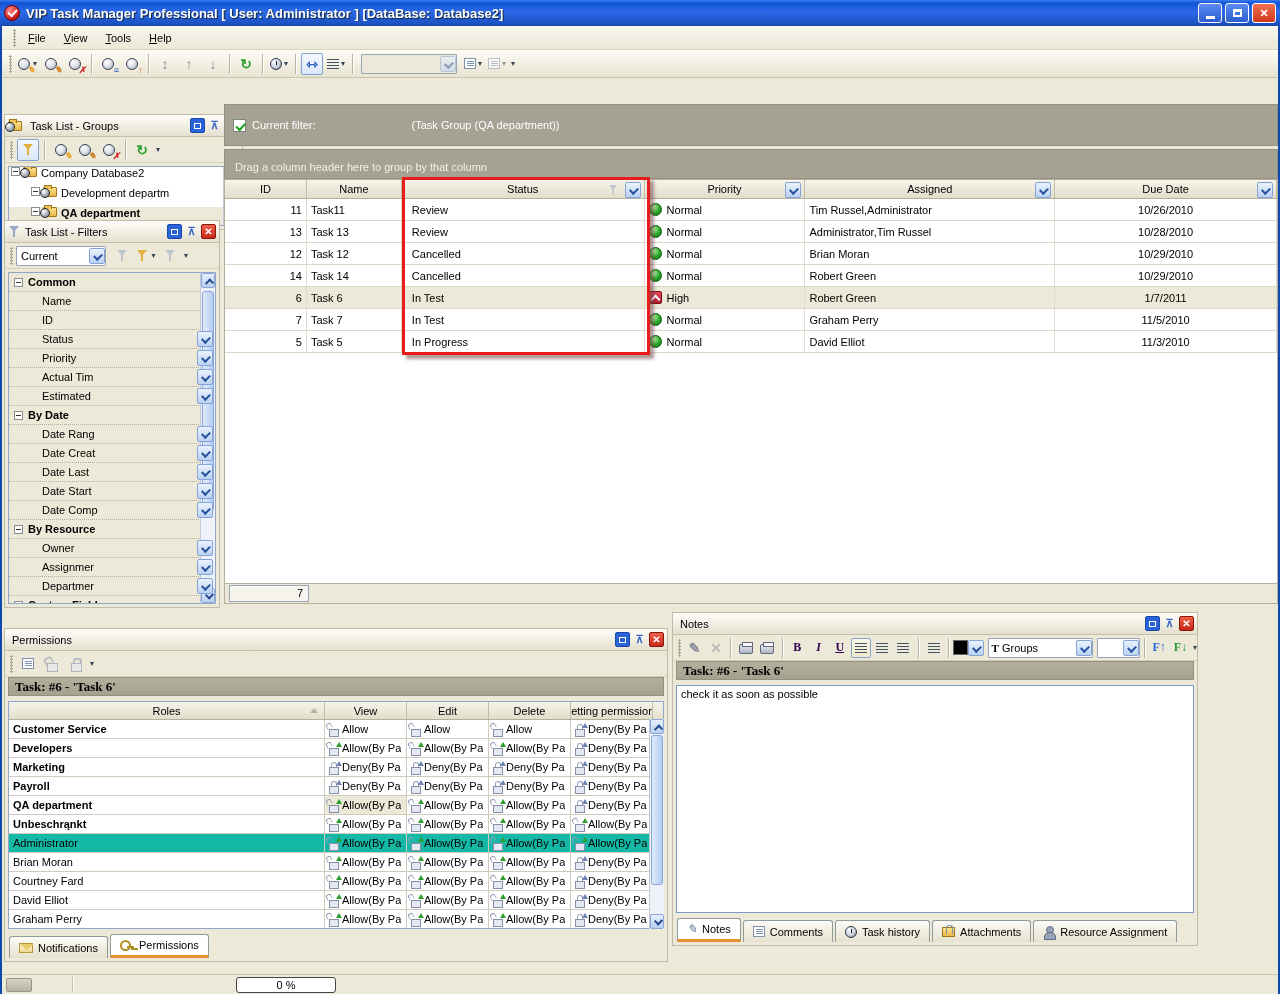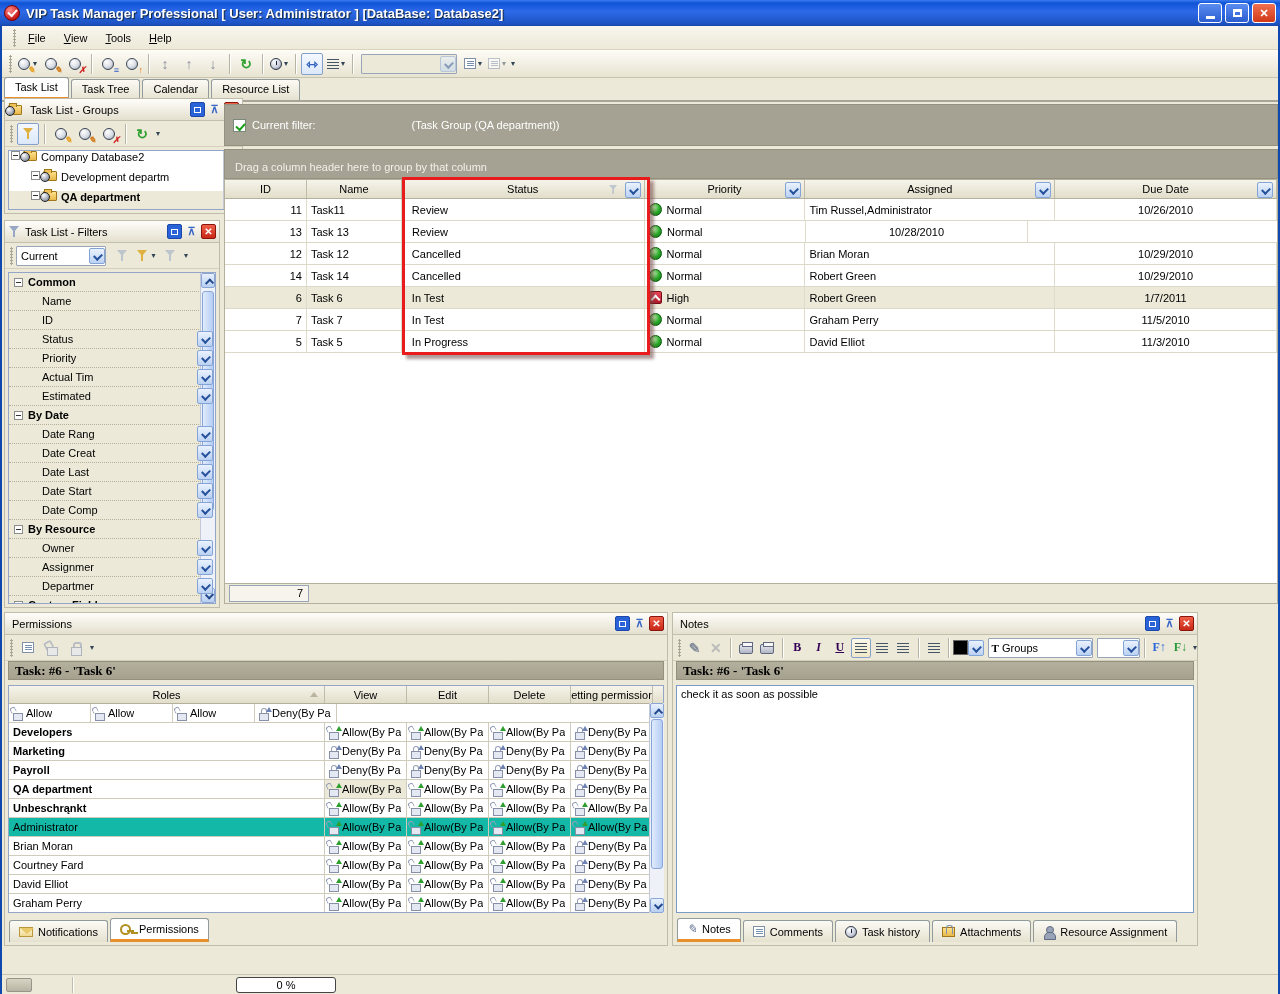--- a/index.html
+++ b/index.html
@@ -61,21 +61,21 @@
   .pbtn.rest{background:#2a62d8;border:1px solid #1c48a8}
   .pbtn.rest i{width:7px;height:6px;border:1px solid #fff;display:block}
   .pbtn.pin{color:#3a66c8;font-weight:bold;font-size:11px;border:1px solid transparent}
   .pbtn.pin::after{content:"⊼"}
   .pbtn.closep{background:linear-gradient(#f06048,#c82818);border:1px solid #8a1408;color:#fff;font-weight:bold;font-size:10px}
   .pbtn.closep::after{content:"✕"}
   .ptoolbar{height:26px;display:flex;align-items:center;border-bottom:1px solid #d4d0bc;padding-left:2px}
   .band{height:19px;background:linear-gradient(#b4b09e,#a5a18e);display:flex;align-items:center;padding:0 6px;font-family:"Liberation Serif",serif;font-weight:bold;font-size:13px;border:1px solid #94907e}
 
   
-  #groupspanel{left:2px;top:98px;width:239px;height:116px}
+  #groupspanel{left:2px;top:114px;width:239px;height:116px}
   #filterspanel{left:2px;top:220px;width:216px;height:388px}
   .whitebox{position:absolute;left:3px;right:3px;bottom:3px;background:#fff;border:1px solid #93a6c8;overflow:hidden}
   #groupspanel .whitebox{top:51px}
   #filterspanel .whitebox{top:51px;background:#ece9d8}
   .trrow{height:20px;display:flex;align-items:flex-start;padding:0 2px;white-space:nowrap}
   .trrow .texp{margin-right:3px}
   .fexp{width:9px;height:9px;border:1px solid #8c8c8c;background:#fff;position:relative;flex:none}
   .fexp::after{content:"";position:absolute;left:1px;top:3px;width:5px;height:1px;background:#333}
   .folder{width:14px;height:10px;background:linear-gradient(#ffe08a,#e8b84a);border:1px solid #a07818;border-radius:1px;position:relative;flex:none;margin-right:4px}
   .folder::before{content:"";position:absolute;top:-3px;left:0;width:6px;height:3px;background:#eec05a;border:1px solid #a07818;border-bottom:none}
@@ -125,21 +125,21 @@
   .cdue{width:222px;justify-content:center}
   .hc.cid,.hc.cname,.hc.cstatus,.hc.cprio,.hc.casg,.hc.cdue{justify-content:center;padding:0}
   .pic{width:13px;height:13px;border-radius:50%;background:radial-gradient(circle at 35% 30%,#b8f0a8,#28a828 55%,#0e7010);border:1px solid #0a5a0a;margin-right:5px;flex:none}
   .pic.high{border-radius:2px;background:linear-gradient(#e84858,#b01828);border:1px solid #780c18;position:relative}
   .pic.high::after{content:"";position:absolute;left:2px;top:4px;width:5px;height:5px;border-top:2px solid #fff;border-left:2px solid #fff;transform:rotate(45deg)}
   #taskfoot{position:absolute;left:2px;top:482px;right:0;height:20px;background:#ece9d8;border:1px solid #b4b09e;border-top:none}
   #taskfoot .cnt{position:absolute;left:4px;top:1px;width:80px;height:17px;background:#f6f4ec;border:1px solid #98a4b8;text-align:right;padding:1px 5px 0 0}
   #redbox{position:absolute;left:180px;top:75px;width:248px;height:178px;border:3px solid #e81c1c;box-shadow:4px 4px 3px rgba(110,70,70,.55);pointer-events:none}
 
   
-  #permpanel{left:2px;top:612px;width:664px;height:334px}
+  #permpanel{left:2px;top:628px;width:664px;height:334px}
   #notespanel{left:670px;top:612px;width:526px;height:334px}
   .lock2{width:12px;height:14px;position:relative;display:inline-block;flex:none}
   .lock2::after{content:"";position:absolute;left:1px;top:6px;width:9px;height:7px;background:#e4e8f2;border:1px solid #8890a8}
   .lock2::before{content:"";position:absolute;left:3px;top:1px;width:5px;height:6px;border:2px solid #98a0b8;border-bottom:none;border-radius:3px 3px 0 0}
   .lock2.openl::before{left:-2px;top:0;transform:rotate(-28deg)}
 
   #permtable{position:absolute;left:3px;top:72px;right:3px;height:228px;background:#fff;border:1px solid #93a6c8;overflow:hidden}
   #permhead{height:18px;display:flex;background:linear-gradient(#f6f4ea,#e2decb);border-bottom:1px solid #b4b09e}
   #permhead .ph{display:flex;align-items:center;justify-content:center;border-right:1px solid #c0bcaa;position:relative}
   .colroles{width:316px}.colperm{width:82px}
@@ -279,26 +279,20 @@
         <span class="cardic"></span>
         <span class="caret">▾</span>
       </span>
     <span class="tbtn" style="opacity:.5">
         <span class="cardic"></span>
         <span class="caret">▾</span>
       </span>
     <span class="caret">▾</span>
   </div>
 
-  <div id="tabbar">
-    <span class="mtab active">Task List</span>
-    <span class="mtab">Task Tree</span>
-    <span class="mtab">Calendar</span>
-    <span class="mtab">Resource List</span>
-  </div>
 
   <div class="panel" id="groupspanel">
     <div class="ptitle">
       <i class="folder"></i>
       <span class="pt">Task List - Groups</span>
       <span class="pbtn rest">
           <i></i>
         </span>
       <span class="pbtn pin"></span>
       <span class="pbtn closep"></span>
@@ -551,20 +545,21 @@
         </div>
 
         <div class="trow">
           <span class="c cid">13</span>
           <span class="c cname">Task 13</span>
           <span class="c cstatus">Review</span>
           <span class="c cprio">
             <i class="pic normal"></i>
             <span>Normal</span>
           </span>
+          <span class="c casg">Administrator,Tim Russel</span>
           <span class="c cdue">10/28/2010</span>
         </div>
 
         <div class="trow">
           <span class="c cid">12</span>
           <span class="c cname">Task 12</span>
           <span class="c cstatus">Cancelled</span>
           <span class="c cprio">
             <i class="pic normal"></i>
             <span>Normal</span>
@@ -667,20 +662,21 @@
         <span class="ph colperm">
             <span>Delete</span>
           </span>
         <span class="ph colperm">
             <span>etting permissior</span>
           </span>
       </div>
       <div>
 
           <div class="prow bold">
+            <span class="rolec">Customer Service</span>
             <span class="pcell">
               <i class="plock allow-plain"></i>
               <span class="ptxt">Allow</span>
             </span>
             <span class="pcell">
               <i class="plock allow-plain"></i>
               <span class="ptxt">Allow</span>
             </span>
             <span class="pcell">
               <i class="plock allow-plain"></i>

